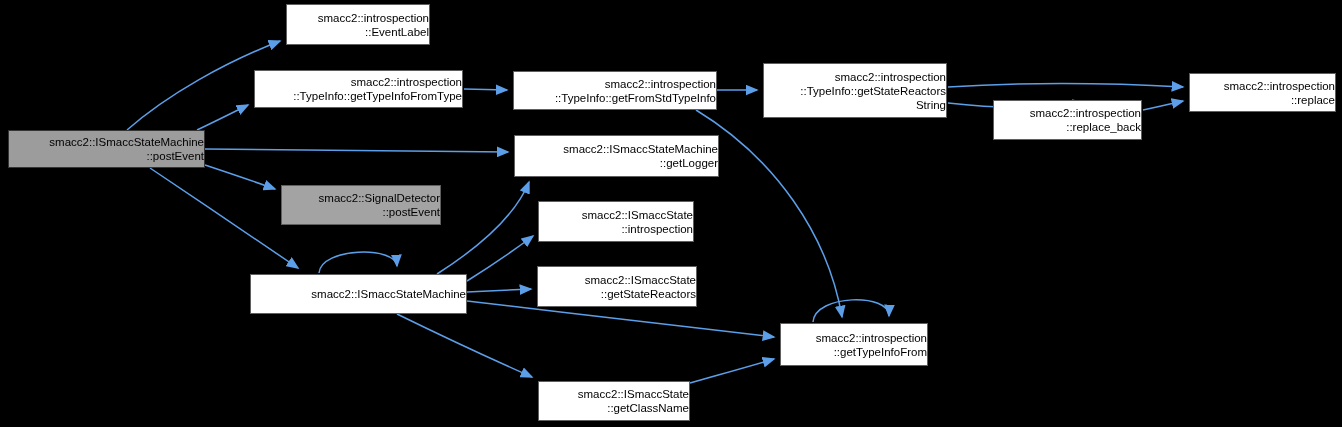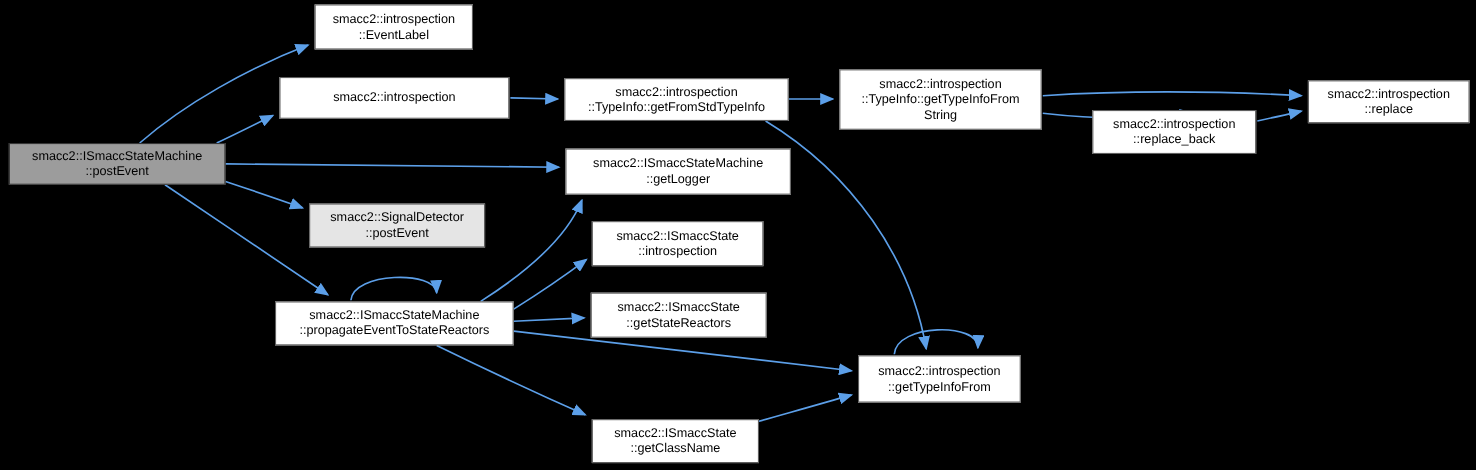--- a/index.html
+++ b/index.html
@@ -19,21 +19,21 @@
   .node {
     position: absolute;
     box-sizing: border-box;
     background: #ffffff;
     border: 1.4px solid #5f5f5f;
     color: #000000;
     font-size: 11.5px;
     line-height: 14px;
     display: flex;
     flex-direction: column;
-    align-items: center;
+    align-items: flex-end;
     justify-content: center;
     text-align: center;
     white-space: nowrap;
     cursor: pointer;
   }
   .node.highlight {
     background: #9c9c9c;
     border: 1.8px solid #353535;
   }
   .node span { display: block; }
@@ -78,53 +78,53 @@
       <div class="node highlight" style="left: 8px; top: 130px; width: 197px; height: 38px; background: rgb(156, 156, 156); color: rgb(0, 0, 0);">
         <span>smacc2::ISmaccStateMachine</span>
         <span>::postEvent</span>
       </div>
       <div class="node" style="left: 286px; top: 4px; width: 144px; height: 41px; background: rgb(255, 255, 255); color: rgb(0, 0, 0);">
         <span>smacc2::introspection</span>
         <span>::EventLabel</span>
       </div>
       <div class="node" style="left: 254px; top: 70px; width: 209px; height: 38px; background: rgb(255, 255, 255); color: rgb(0, 0, 0);">
         <span>smacc2::introspection</span>
+        <span>::TypeInfo::getTypeInfoFromType</span>
       </div>
       <div class="node" style="left: 513px; top: 71px; width: 204px; height: 39px; background: rgb(255, 255, 255); color: rgb(0, 0, 0);">
         <span>smacc2::introspection</span>
         <span>::TypeInfo::getFromStdTypeInfo</span>
       </div>
       <div class="node" style="left: 763px; top: 63px; width: 184px; height: 55px; background: rgb(255, 255, 255); color: rgb(0, 0, 0);">
         <span>smacc2::introspection</span>
-        <span>::TypeInfo::getTypeInfoFrom</span>
+        <span>::TypeInfo::getStateReactors</span>
         <span>String</span>
       </div>
       <div class="node" style="left: 993px; top: 100px; width: 149px; height: 40px; background: rgb(255, 255, 255); color: rgb(0, 0, 0);">
         <span>smacc2::introspection</span>
         <span>::replace_back</span>
       </div>
       <div class="node" style="left: 1189px; top: 73px; width: 147px; height: 39px; background: rgb(255, 255, 255); color: rgb(0, 0, 0);">
         <span>smacc2::introspection</span>
         <span>::replace</span>
       </div>
       <div class="node" style="left: 514px; top: 135px; width: 205px; height: 42px; background: rgb(255, 255, 255); color: rgb(0, 0, 0);">
         <span>smacc2::ISmaccStateMachine</span>
         <span>::getLogger</span>
       </div>
-      <div class="node" style="left: 281px; top: 185px; width: 160px; height: 40px; background: #e5e5e5; color: rgb(0, 0, 0);">
+      <div class="node" style="left: 281px; top: 185px; width: 160px; height: 40px; background: #a3a3a3; color: rgb(0, 0, 0);">
         <span>smacc2::SignalDetector</span>
         <span>::postEvent</span>
       </div>
       <div class="node" style="left: 538px; top: 201px; width: 156px; height: 41px; background: rgb(255, 255, 255); color: rgb(0, 0, 0);">
         <span>smacc2::ISmaccState</span>
         <span>::introspection</span>
       </div>
       <div class="node" style="left: 250px; top: 274px; width: 217px; height: 40px; background: rgb(255, 255, 255); color: rgb(0, 0, 0);">
         <span>smacc2::ISmaccStateMachine</span>
-        <span>::propagateEventToStateReactors</span>
       </div>
       <div class="node" style="left: 537px; top: 266px; width: 160px; height: 41px; background: rgb(255, 255, 255); color: rgb(0, 0, 0);">
         <span>smacc2::ISmaccState</span>
         <span>::getStateReactors</span>
       </div>
       <div class="node" style="left: 538px; top: 381px; width: 152px; height: 40px; background: rgb(255, 255, 255); color: rgb(0, 0, 0);">
         <span>smacc2::ISmaccState</span>
         <span>::getClassName</span>
       </div>
       <div class="node" style="left: 780px; top: 323px; width: 148px; height: 43px; background: rgb(255, 255, 255); color: rgb(0, 0, 0);">

